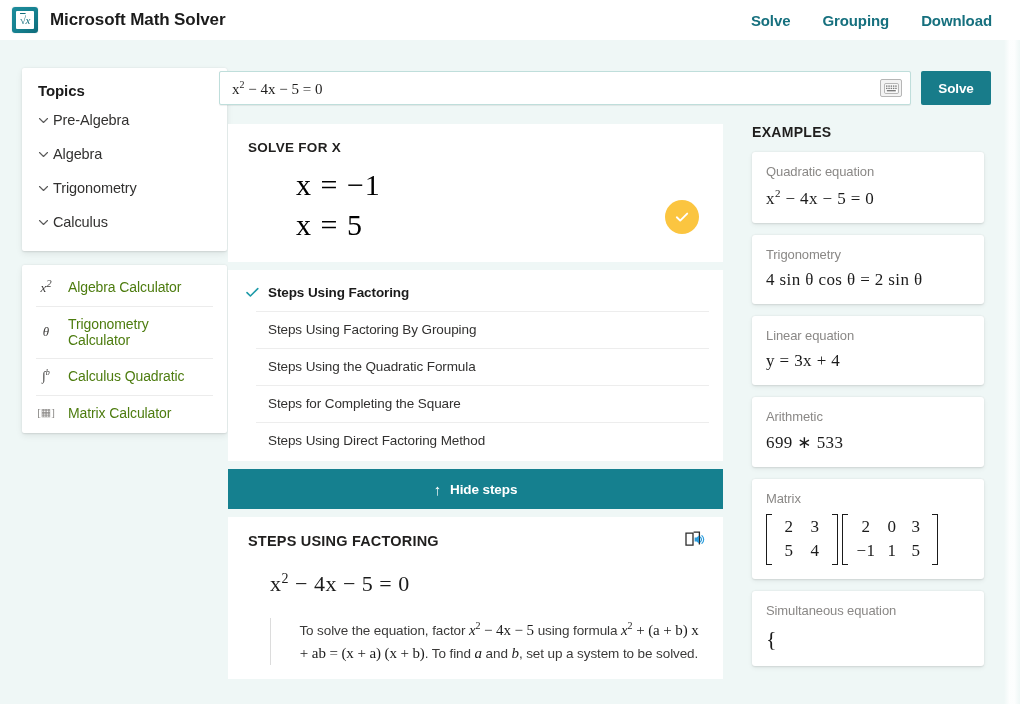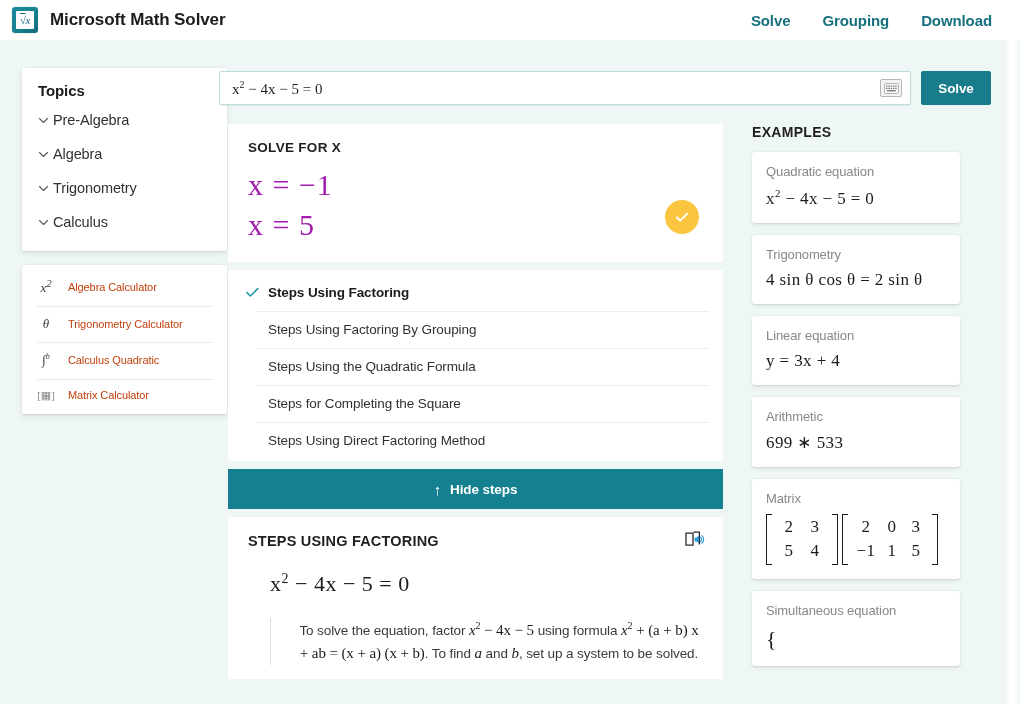--- a/index.html
+++ b/index.html
@@ -73,21 +73,21 @@
   }
   .calc-row + .calc-row::before {
     content: ""; position: absolute; left: 14px; right: 14px; top: 0;
     height: 1px; background: #ececec;
   }
   .calc-ico {
     width: 20px; text-align: center; flex: none;
     font-family: "Liberation Serif", serif; font-style: italic;
     font-size: 13px; color: #3b3a39;
   }
-  .calc-label { font-size: 11px; color: #c2410c; letter-spacing: -0.1px; }
+  .calc-label { font-size: 14px; color: #4d7c0f; letter-spacing: -0.1px; }
 
   
   .searchrow { position: absolute; left: 219px; top: 71px; display: flex; align-items: center; gap: 10px; }
   .searchbox {
     width: 692px; height: 34px; background: #fff;
     border: 1px solid #bfdedb; border-radius: 2px;
     display: flex; align-items: center; padding: 0 8px 0 12px;
     box-shadow: 0 0.3px 0.9px rgba(0,0,0,0.07);
   }
   .search-expr {
@@ -108,21 +108,21 @@
 
   
   .maincol { position: absolute; left: 228px; top: 124px; width: 495px; }
 
   .solve-card { background: #fff; padding: 16px 20px 18px 20px; position: relative; }
   .solve-title {
     font-size: 13.5px; font-weight: 700; color: #201f1e;
     letter-spacing: 0.3px;
   }
   .answers { margin-top: 10px; font-family: "Liberation Serif", serif; }
-  .ans { font-size: 30px; color: #a21caf; line-height: 1.32; letter-spacing: 1px; }
+  .ans { font-size: 30px; color: #000000; line-height: 1.32; letter-spacing: 1px; margin-left: 48px; }
   .verified {
     position: absolute; right: 24px; top: 76px; width: 34px; height: 34px;
     border-radius: 50%; background: #fbc540;
     display: flex; align-items: center; justify-content: center;
   }
   .verified svg { display: block; }
 
   .solve-gap { height: 8px; background: #eff7f6; }
 
   .steps-card { background: #fff; padding: 4px 0 2px 0; }
@@ -162,21 +162,21 @@
   }
   .detail-body p {
     margin: 0; font-size: 13.5px; color: #3b3a39; line-height: 1.56; max-width: 420px;
     letter-spacing: -0.1px;
   }
   .mi { font-family: "Liberation Serif", serif; font-style: italic; font-size: 15px; color: #1b1b1b; }
   .mn { font-family: "Liberation Serif", serif; font-size: 15px; color: #1b1b1b; }
   .mi sup { font-size: 10px; font-style: normal; }
 
   
-  .excol { position: absolute; left: 752px; top: 124px; width: 208px; }
+  .excol { position: absolute; left: 752px; top: 124px; width: 232px; }
   .ex-title {
     font-size: 14px; font-weight: 700; color: #201f1e; letter-spacing: 0.3px;
     margin-bottom: 12px;
   }
   .ex-card {
     background: #fff; border-radius: 3px; padding: 12px 14px 14px 14px;
     margin-bottom: 12px; cursor: pointer;
     box-shadow: 0 0.6px 1.8px rgba(0,0,0,0.10), 0 2px 5px rgba(0,0,0,0.06);
   }
   .ex-label { font-size: 13px; color: #8a8886; margin-bottom: 8px; letter-spacing: -0.1px; }

